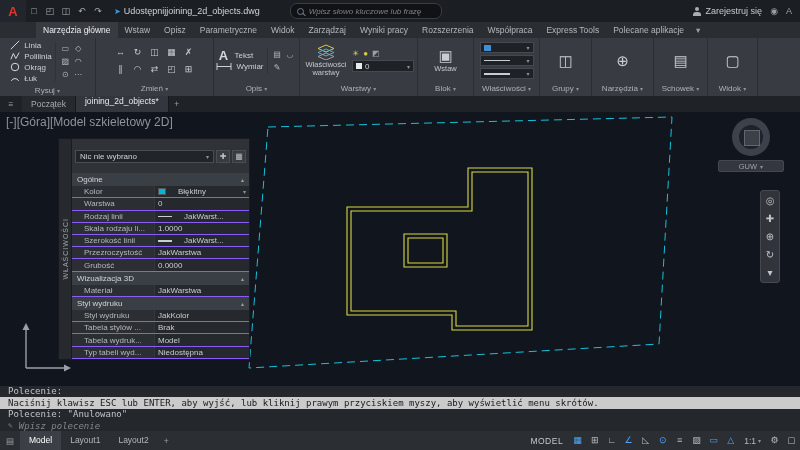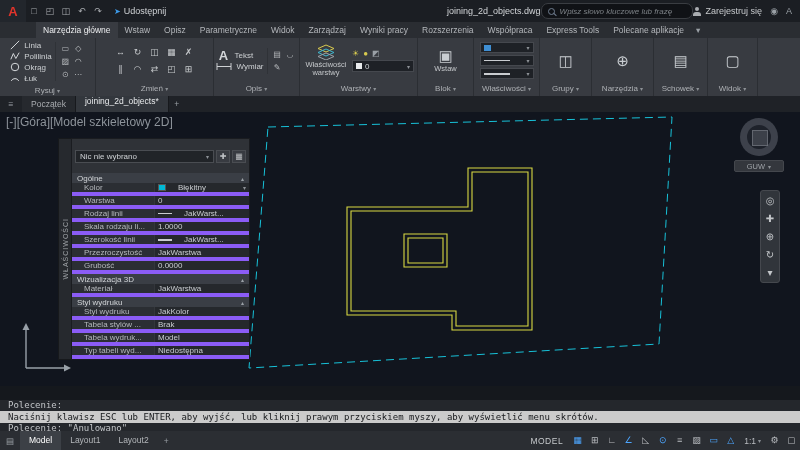--- a/index.html
+++ b/index.html
@@ -5,21 +5,21 @@
   * { margin:0; padding:0; box-sizing:border-box; }
   html,body { width:800px; height:450px; overflow:hidden; }
   body { position:relative; font-family:"Liberation Sans",sans-serif; background:#15181d; color:#c4c7ca; }
 
   
   .titlebar { position:absolute; top:0; left:0; right:0; height:22px; background:#1b1e23; display:flex; align-items:center; font-size:9px; }
   .logo { width:26px; height:22px; display:flex; align-items:center; justify-content:center; color:#e0342b; font-weight:bold; font-size:13px; background:#22262c; }
   .qa-icon { width:16px; text-align:center; color:#aaadb1; font-size:9px; }
   .share { display:flex; align-items:center; gap:3px; margin-left:8px; color:#cfd2d5; }
   .share .sh-ic { color:#3d9be9; font-size:8px; }
-  .t-center { flex:1; display:flex; align-items:center; justify-content:flex-end; gap:0; }
+  .t-center { flex:1; display:flex; align-items:center; justify-content:flex-start; gap:30px; }
   .doc-title { color:#d2d5d8; font-size:9px; }
   .search { width:152px; height:16px; background:#101216; border:1px solid #3a3d42; border-radius:7px; display:flex; align-items:center; gap:5px; padding:0 6px; }
   .mag { width:7px; height:7px; border:1px solid #6f7d8f; border-radius:50%; position:relative; flex:0 0 auto; }
   .mag::after { content:""; position:absolute; width:4px; height:1px; background:#6f7d8f; transform:rotate(45deg); right:-3px; bottom:-1px; }
   .search .ph { color:#7c8186; font-style:italic; font-size:8px; white-space:nowrap; overflow:hidden; }
   .t-right { display:flex; align-items:center; gap:8px; padding-right:8px; }
   .signin { display:flex; align-items:center; gap:4px; color:#c6c9cc; }
   .person { width:9px; height:9px; position:relative; }
   .person::before { content:""; position:absolute; top:0; left:2.5px; width:4px; height:4px; border-radius:50%; background:#aaadb1; }
   .person::after { content:""; position:absolute; bottom:0; left:0.5px; width:8px; height:4px; border-radius:3px 3px 0 0; background:#aaadb1; }
@@ -83,36 +83,36 @@
   
   .palette { position:absolute; left:58px; top:26px; width:192px; height:222px; display:flex; z-index:4; font-size:8px; }
   .pal-grip { width:13px; background:#26292e; border:1px solid #17191c; border-right:none; display:flex; align-items:center; justify-content:center; }
   .grip-txt { writing-mode:vertical-rl; transform:rotate(180deg); font-size:7px; letter-spacing:1px; color:#9fa3a7; }
   .pal-main { flex:1; background:#2b2e33; border:1px solid #1a1c20; display:flex; flex-direction:column; }
   .pal-header { height:18px; display:flex; align-items:center; gap:2px; padding:17px 3px; background:#2f3237; }
   .pal-select { flex:1; height:13px; background:#212428; border:1px solid #4a4d52; color:#cfd2d5; display:flex; align-items:center; padding:0 4px; gap:3px; }
   .pal-hbtn { width:14px; height:13px; background:#383b41; border:1px solid #4a4d52; color:#c0c3c6; text-align:center; line-height:11px; font-size:8px; }
   .sec { height:14px; background:#3a3e45; color:#d2d5d8; display:flex; align-items:center; padding:0 5px; }
   .sec-arr { margin-left:auto; font-size:6px; color:#9aa0a6; }
-  .prow { height:13px; display:flex; border-bottom:4px solid #8b5cf6; }
+  .prow { height:13px; display:flex; border-bottom:1px solid #8b5cf6; }
   .prow .lab { width:82px; padding-left:12px; color:#b5b8bc; display:flex; align-items:center; }
   .prow .val { flex:1; display:flex; align-items:center; gap:12px; padding:0 3px; color:#c9ccd0; background:#25282c; border-left:1px solid #33363b; white-space:nowrap; overflow:hidden; }
   .swatch { width:8px; height:7px; background:#00b8d4; border:1px solid #555; flex:0 0 auto; }
   .val-arr { margin-left:auto; font-size:6px; color:#8d9196; }
 
   
   .viewcube { position:absolute; right:16px; top:6px; display:flex; flex-direction:column; align-items:center; gap:4px; z-index:3; }
   .vc-circle { width:38px; height:38px; border-radius:50%; border:7px solid rgba(125,131,139,.33); background:rgba(42,46,54,.55); position:relative; }
   .vc-circle::after { content:""; position:absolute; left:5px; top:5px; width:14px; height:14px; background:rgba(150,156,164,.25); border:1px solid rgba(170,176,184,.35); }
-  .vc-wcs { height:12px; background:#34373d; border:1px solid #44474d; border-radius:2px; color:#9ea2a7; font-size:7.5px; padding:0 12px; display:flex; align-items:center; gap:3px; }
+  .vc-wcs { height:12px; background:#34373d; border:1px solid #44474d; border-radius:2px; color:#9ea2a7; font-size:7.5px; padding:0 20px; display:flex; align-items:center; gap:3px; }
   .navbar { position:absolute; right:20px; top:78px; width:20px; background:rgba(54,58,64,.88); border:1px solid #45484e; border-radius:3px; display:flex; flex-direction:column; align-items:center; padding:4px 0; gap:7px; color:#c3c6c9; font-size:10px; z-index:3; }
   .nb-i { line-height:11px; }
 
   
-  .cmd { position:absolute; top:400px; left:0; right:0; height:45px; background:#24272c; font-family:"DejaVu Sans Mono",monospace; font-size:9px; color:#c2c5c8; }
+  .cmd { position:absolute; top:386px; left:0; right:0; height:45px; background:#24272c; font-family:"DejaVu Sans Mono",monospace; font-size:9px; color:#c2c5c8; }
   .cmd-l1,.cmd-l3 { height:11px; line-height:11px; padding-left:8px; white-space:nowrap; }
   .cmd-hint { height:12px; line-height:12px; background:#cbcbcb; color:#17191c; padding-left:8px; white-space:nowrap; overflow:hidden; }
   .cmd-input { height:11px; display:flex; align-items:center; gap:6px; padding-left:8px; }
   .cmd-pen { color:#6f7479; font-size:8px; }
   .cmd-ph { color:#83878c; font-style:italic; }
 
   
   .status { position:absolute; top:431px; left:0; right:0; height:19px; background:#2b2e33; display:flex; align-items:center; font-size:8.5px; color:#b3b6ba; }
   .st-menu { width:20px; text-align:center; color:#9aa0a6; }
   .st-tab { padding:0 9px; height:19px; line-height:19px; }

